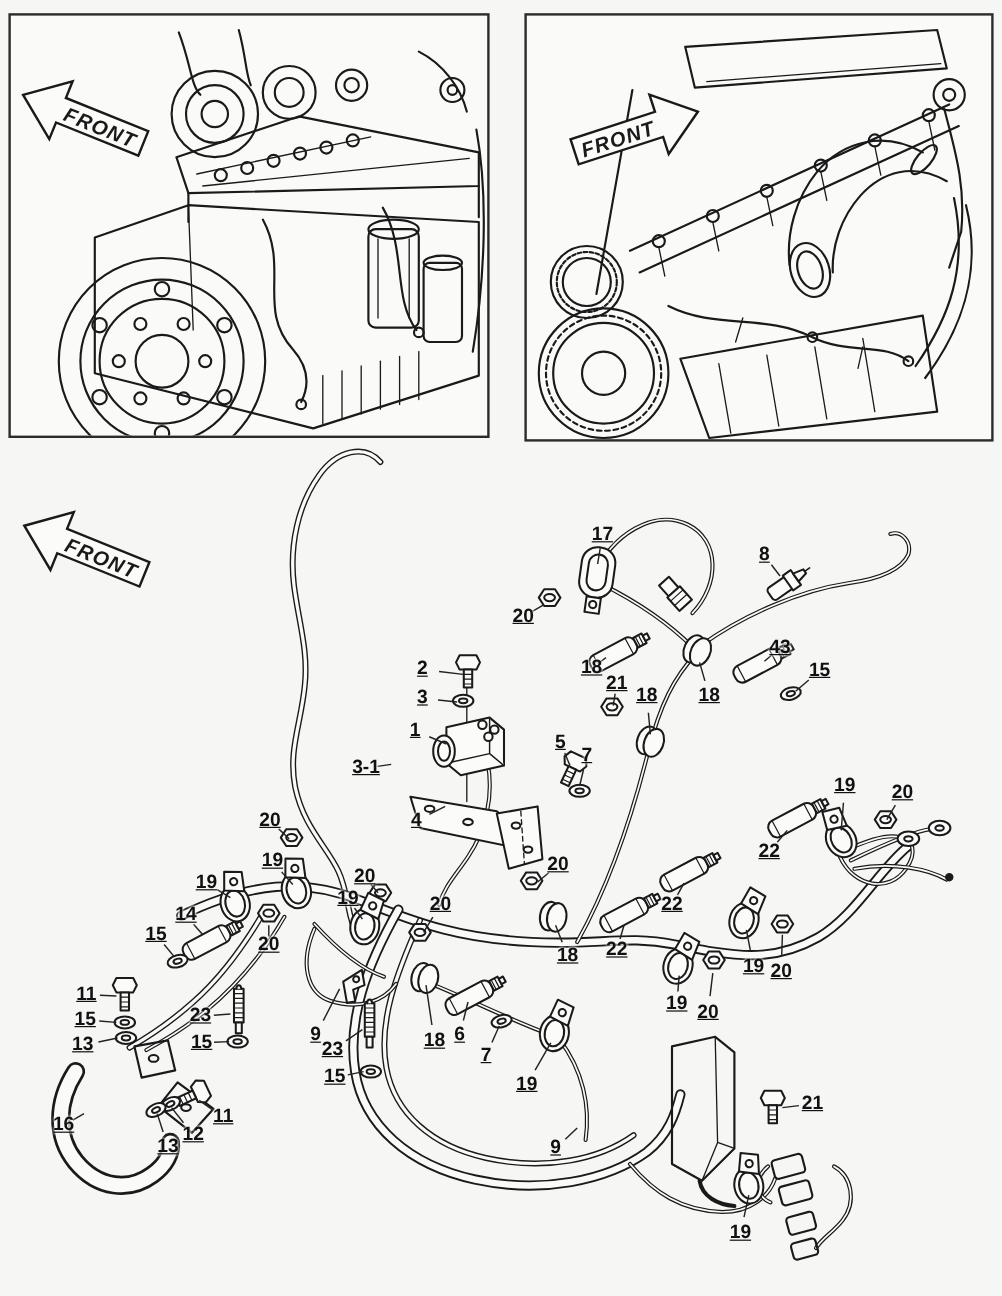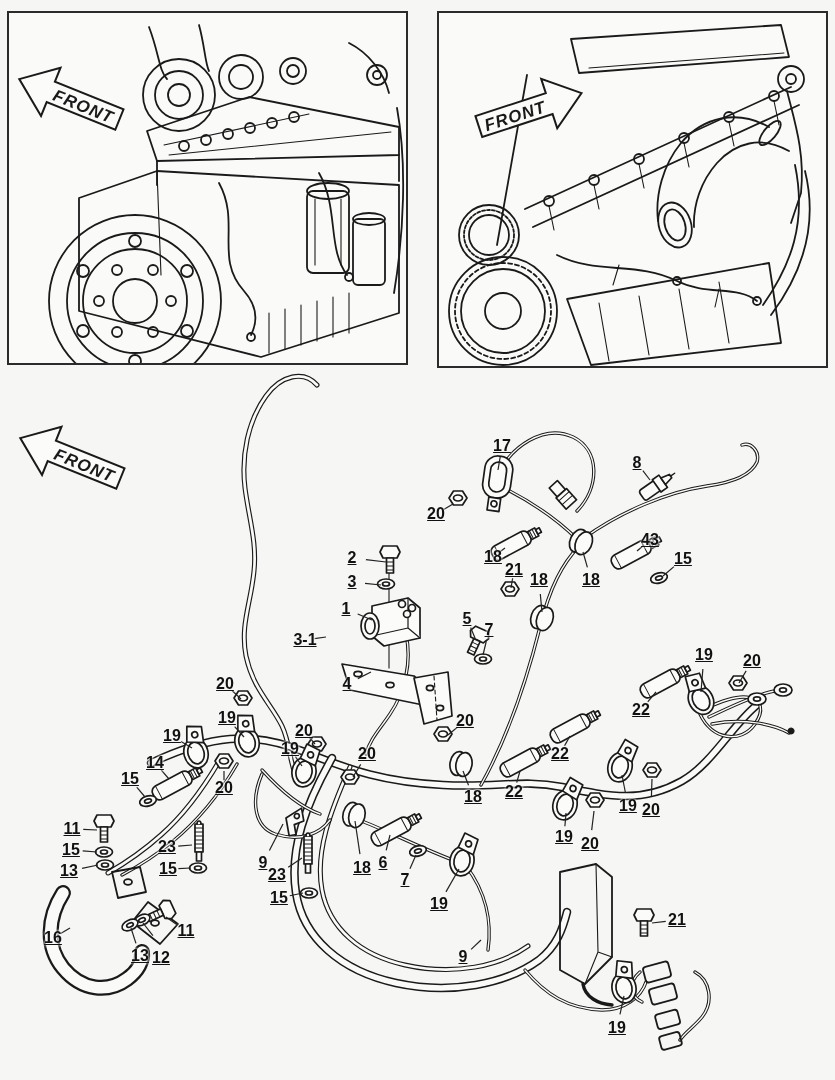--- a/index.html
+++ b/index.html
@@ -508,20 +508,20 @@
       <div class="callout" style="left: 167px; top: 475px;">23</div>
       <div class="callout" style="left: 168px; top: 497px;">15</div>
       <div class="callout" style="left: 263px; top: 491px;">9</div>
       <div class="callout" style="left: 277px; top: 503px;">23</div>
       <div class="callout" style="left: 279px; top: 526px;">15</div>
       <div class="callout" style="left: 362px; top: 496px;">18</div>
       <div class="callout" style="left: 383px; top: 491px;">6</div>
       <div class="callout" style="left: 405px; top: 508px;">7</div>
       <div class="callout" style="left: 53px; top: 566px;">16</div>
       <div class="callout" style="left: 186px; top: 559px;">11</div>
-      <div class="callout" style="left: 161px; top: 586px;">12</div>
+      <div class="callout" style="left: 161px; top: 574px;">12</div>
       <div class="callout" style="left: 140px; top: 584px;">13</div>
       <div class="callout" style="left: 439px; top: 532px;">19</div>
       <div class="callout" style="left: 463px; top: 585px;">9</div>
       <div class="callout" style="left: 677px; top: 548px;">21</div>
       <div class="callout" style="left: 617px; top: 656px;">19</div>
     </div>
 </div>
 
 </body></html>

